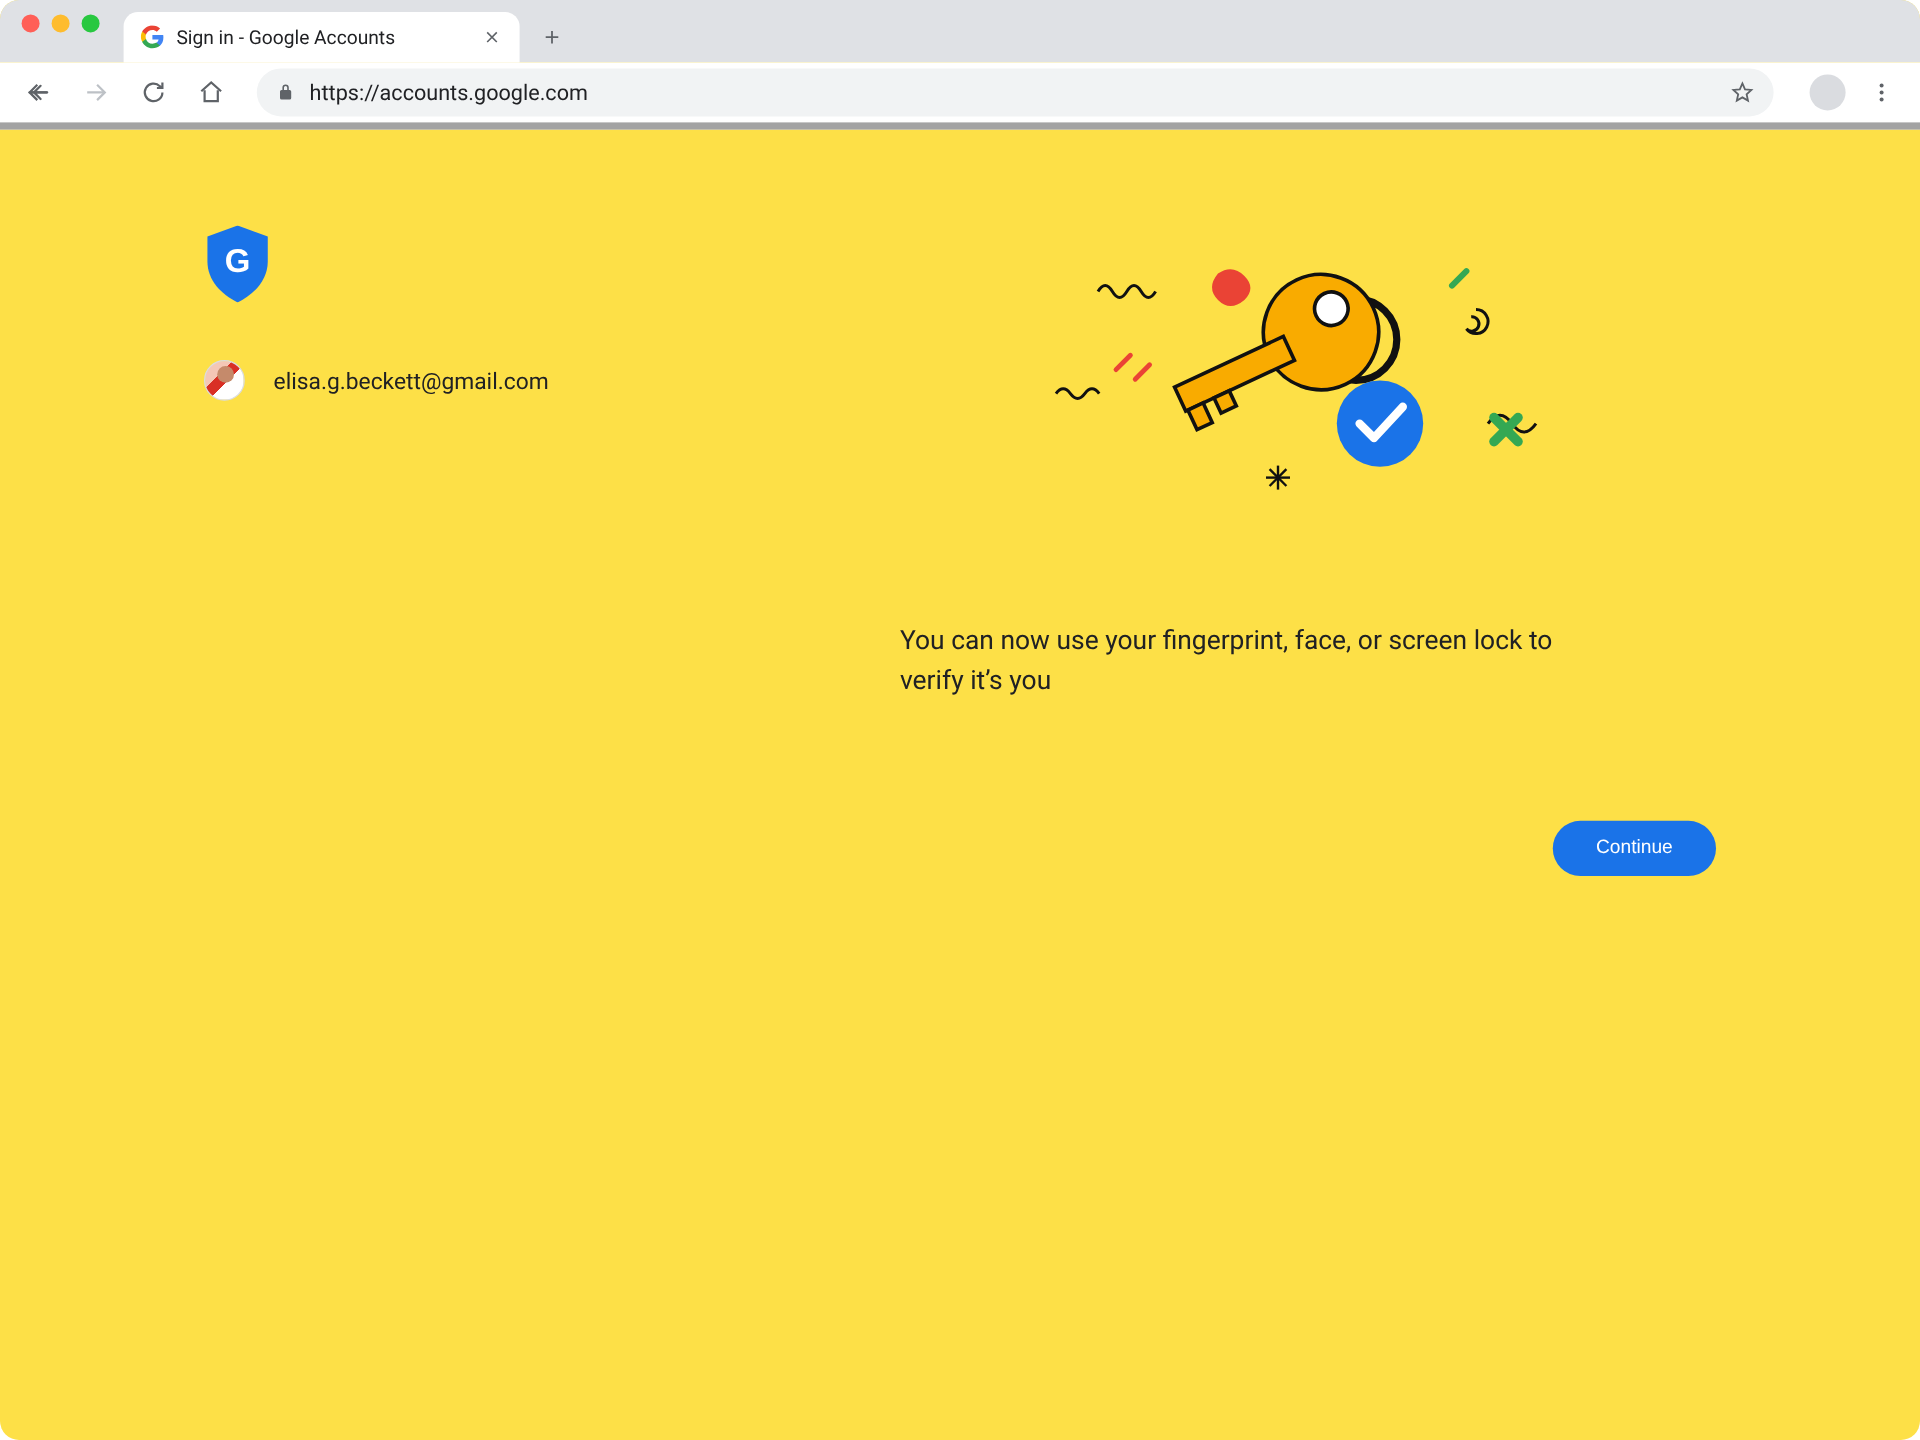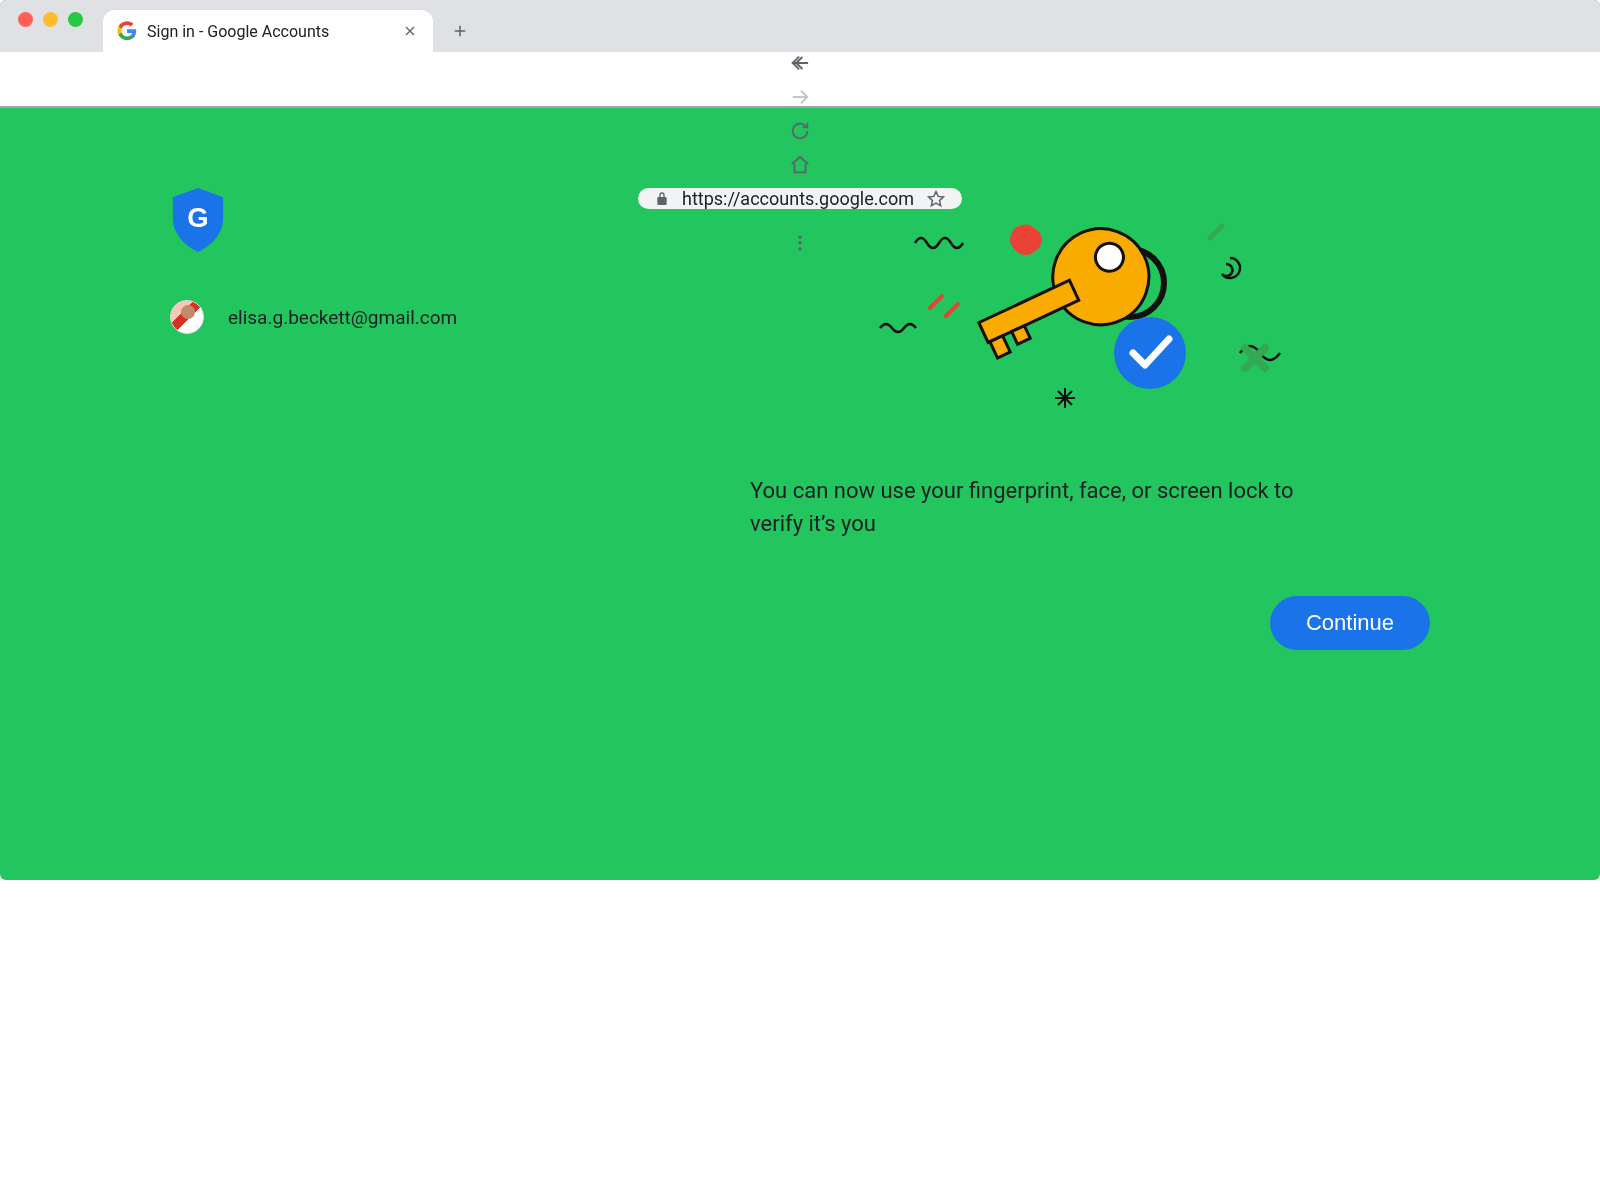--- a/index.html
+++ b/index.html
@@ -1,23 +1,23 @@
 <!DOCTYPE html>
 <html><head>
 <meta charset="utf-8">
 <style>
   * { box-sizing: border-box; margin: 0; padding: 0; }
   html, body { width: 1600px; height: 1200px; font-family: -apple-system, BlinkMacSystemFont, "Segoe UI", Roboto, Arial, sans-serif; background: #fff; }
   body { transform-origin: top left; }
 
   .browser-window {
     width: 1600px;
-    height: 880px;
-    background: #22c55e;
-    border-radius: 6px;
+    height: 1200px;
+    background: #fde047;
+    border-radius: 16px;
     overflow: hidden;
     position: relative;
   }
 
   
   .tab-strip {
     height: 52px;
     background: #dfe1e5;
     display: flex;
     align-items: flex-end;
@@ -53,22 +53,21 @@
   .new-tab-btn { width: 34px; height: 34px; display:flex; align-items:center; justify-content:center; color:#5f6368; margin-left: 10px; margin-bottom: 4px; cursor:pointer; border-radius:50%; }
 
   
   .toolbar {
     height: 56px;
     background: #fff;
     display: flex;
     align-items: center;
     padding: 0 14px;
     gap: 12px;
-    border-bottom: 2px solid #a3a3a3;
-    flex-direction: column;
+    border-bottom: 6px solid #a3a3a3;
   }
   .nav-btn { width: 36px; height: 36px; border-radius: 50%; display:flex; align-items:center; justify-content:center; color:#5f6368; cursor:pointer; }
   .nav-btn.disabled { color:#bdc1c6; cursor:default; }
   .omnibox {
     flex: 1;
     height: 40px;
     background: #f1f3f4;
     border-radius: 20px;
     display: flex;
     align-items: center;
@@ -83,41 +82,41 @@
   .profile-btn { width: 30px; height:30px; border-radius:50%; background:#dadce0; margin-left:10px; cursor:pointer; }
   .menu-btn { width:36px; height:36px; display:flex; align-items:center; justify-content:center; color:#5f6368; cursor:pointer; }
 
   
   .page {
     padding: 80px 170px;
     display: flex;
     gap: 60px;
   }
   .left-col { flex: 0 0 520px; }
-  .right-col { flex: 1; display:flex; flex-direction:column; }
+  .right-col { flex: 1; display:flex; flex-direction:column;gap:44px; }
 
   .shield-logo { width: 56px; height: 64px; margin-bottom: 48px; }
 
   .headline { font-size: 46px; font-weight: 400; color:#202124; letter-spacing: -0.5px; margin-bottom: 34px; }
 
   .account-row { display:flex; align-items:center; gap:24px; }
   .avatar { width: 34px; height:34px; border-radius:50%; background: linear-gradient(135deg,#f4c7b6 35%,#d93025 35%,#d93025 55%,#fff 55%); border:1px solid #dadce0; overflow:hidden; position:relative; }
   .avatar::after { content:""; position:absolute; top:4px; left:10px; width:14px; height:14px; border-radius:50%; background:#c58a6b; }
   .email { font-size: 19px; color:#202124; }
 
   .illustration-wrap { height: 240px; display:flex; align-items:center; justify-content:center; margin-top: 10px; }
 
   .description { font-size: 22px; color:#202124; line-height:1.5; margin-top: 36px; max-width: 560px; }
 
   .button-row { display:flex; justify-content:flex-end; margin-top: 56px; }
   .continue-btn {
     background:#1a73e8;
     color:#fff;
     border:none;
-    font-size: 22px;
+    font-size: 16px;
     padding: 14px 36px;
     border-radius: 30px;
     cursor:pointer;
     font-weight:500;
   }
 
   svg { display:block; }
 </style>
 </head>
 <body>

